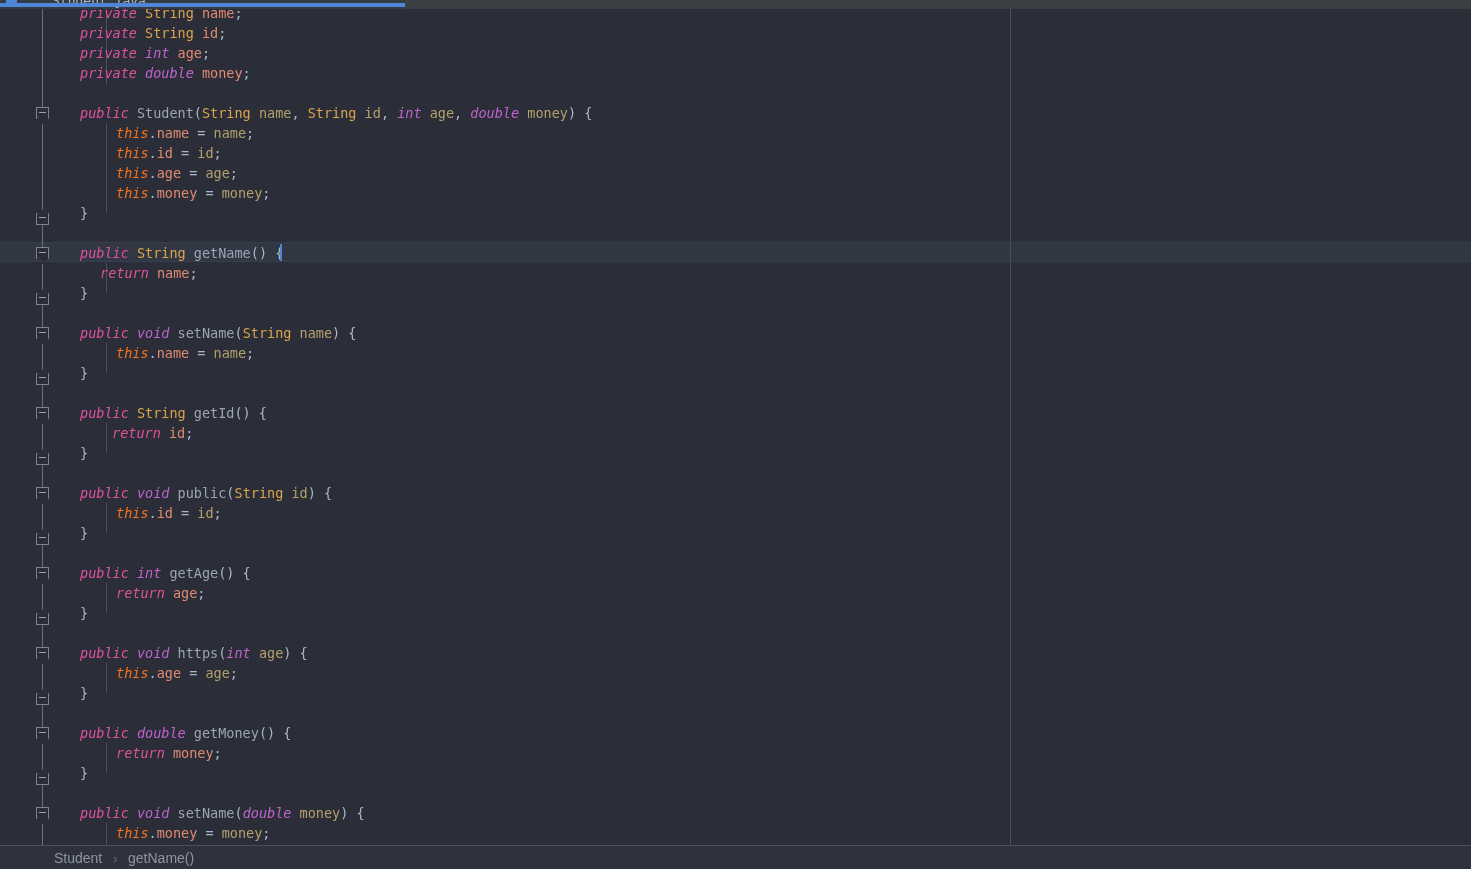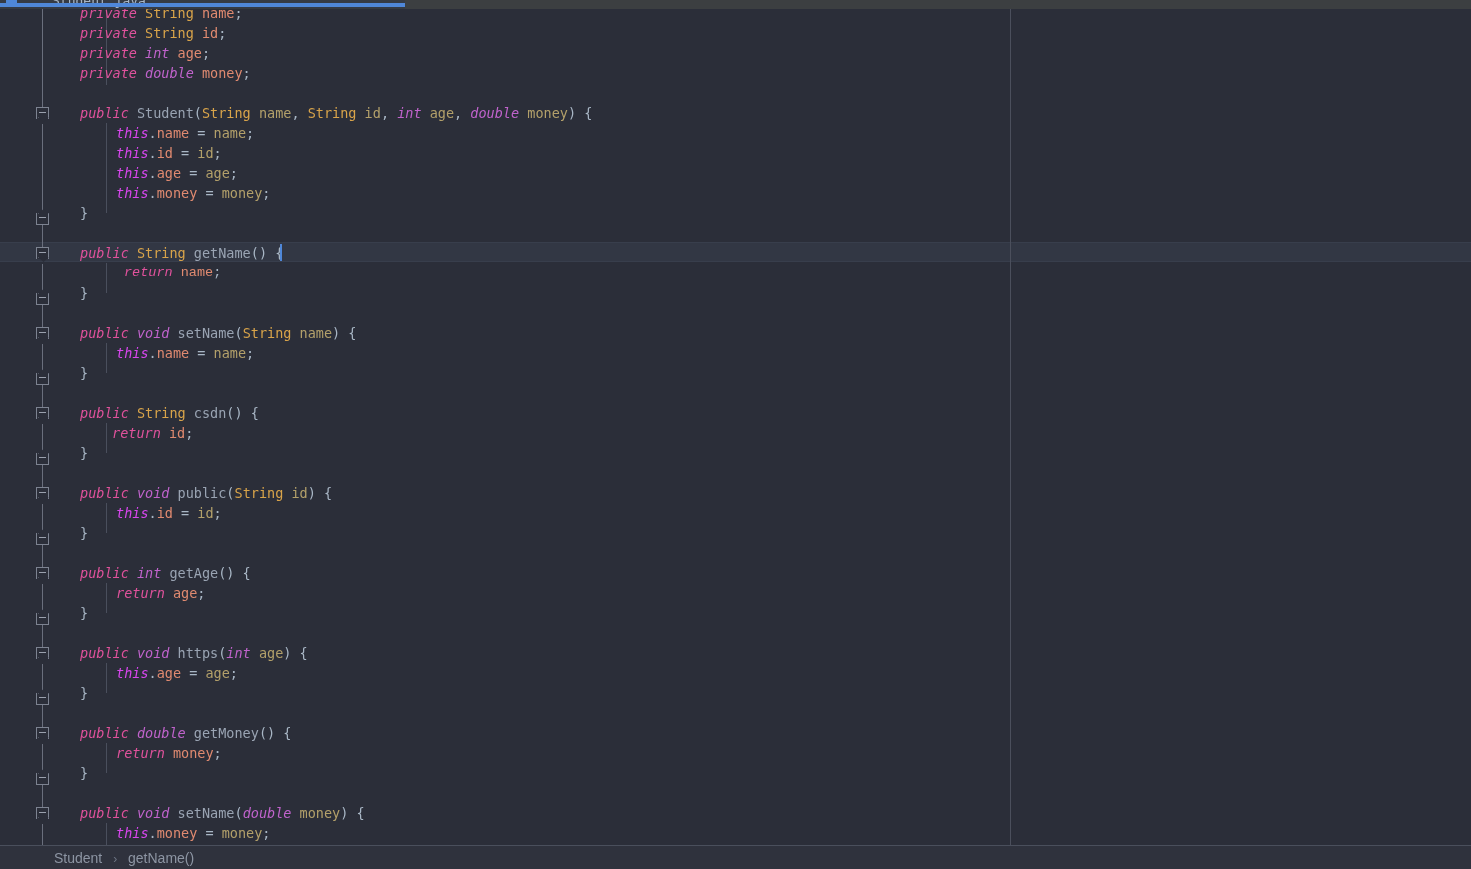--- a/index.html
+++ b/index.html
@@ -114,21 +114,21 @@
     white-space: pre;
     color: #a9b7c6;
   }
   .mod     { color: #e0529c; font-style: italic; }   
   .type-kw { color: #c063cc; font-style: italic; margin-top: 43px; }   
   .cls     { color: #d9a44a; }                        
   .ident   { color: #9aa4b3; }                        
   .field   { color: #e08a70; }                        
   .param   { color: #b3a06a; }
   .ret     { color: #e0529c; font-style: italic; }    
-  .this    { color: #d946ef; font-style: italic; margin-top: 28px; }    
+  .this    { color: #f97316; font-style: italic; margin-top: 28px; }    
   .punc    { color: #a9b7c6; }
 
   
   .fold-line {
     position: absolute;
     left: 42px;
     width: 1px;
     background: #6a6f7d;
   }
   .fold-mark {
@@ -306,28 +306,28 @@
       <div class="line" style="left:80px; top:54px;"><span class="mod">private</span> <span class="type-kw">double</span> <span class="field">money</span><span class="punc">;</span></div>
 
       <div class="line" style="left:80px; top:94px;"><span class="mod">public</span> <span class="ident">Student</span><span class="punc">(</span><span class="cls">String</span> <span class="param">name</span><span class="punc">,</span> <span class="cls">String</span> <span class="param">id</span><span class="punc">,</span> <span class="type-kw">int</span> <span class="param">age</span><span class="punc">,</span> <span class="type-kw">double</span> <span class="param">money</span><span class="punc">) {</span></div>
       <div class="line" style="left:116px; top:114px;"><span class="this">this</span><span class="punc">.</span><span class="field">name</span> <span class="punc">=</span> <span class="param">name</span><span class="punc">;</span></div>
       <div class="line" style="left:116px; top:134px;"><span class="this">this</span><span class="punc">.</span><span class="field">id</span> <span class="punc">=</span> <span class="param">id</span><span class="punc">;</span></div>
       <div class="line" style="left:116px; top:154px;"><span class="this">this</span><span class="punc">.</span><span class="field">age</span> <span class="punc">=</span> <span class="param">age</span><span class="punc">;</span></div>
       <div class="line" style="left:116px; top:174px;"><span class="this">this</span><span class="punc">.</span><span class="field">money</span> <span class="punc">=</span> <span class="param">money</span><span class="punc">;</span></div>
       <div class="line" style="left:80px; top:194px;"><span class="punc">}</span></div>
 
       <div class="line" style="left:80px; top:234px;"><span class="mod">public</span> <span class="cls">String</span> <span class="ident">getName</span><span class="punc">() {</span></div>
-      <div class="line" style="left:124px; top:254px;font-family:Liberation Mono, monospace;"><span class="ret">return</span> <span class="field">name</span><span class="punc">;</span></div>
+      <div class="line" style="left:100px; top:254px;"><span class="ret">return</span> <span class="field">name</span><span class="punc">;</span></div>
       <div class="line" style="left:80px; top:274px;"><span class="punc">}</span></div>
 
       <div class="line" style="left:80px; top:314px;"><span class="mod">public</span> <span class="type-kw">void</span> <span class="ident">setName</span><span class="punc">(</span><span class="cls">String</span> <span class="param">name</span><span class="punc">) {</span></div>
       <div class="line" style="left:116px; top:334px;"><span class="this">this</span><span class="punc">.</span><span class="field">name</span> <span class="punc">=</span> <span class="param">name</span><span class="punc">;</span></div>
       <div class="line" style="left:80px; top:354px;"><span class="punc">}</span></div>
 
-      <div class="line" style="left:80px; top:394px;"><span class="mod">public</span> <span class="cls">String</span> <span class="ident">csdn</span><span class="punc">() {</span></div>
+      <div class="line" style="left:80px; top:394px;"><span class="mod">public</span> <span class="cls">String</span> <span class="ident">getId</span><span class="punc">() {</span></div>
       <div class="line" style="left:112px; top:414px;"><span class="ret">return</span> <span class="field">id</span><span class="punc">;</span></div>
       <div class="line" style="left:80px; top:434px;"><span class="punc">}</span></div>
 
       <div class="line" style="left:80px; top:474px;"><span class="mod">public</span> <span class="type-kw">void</span> <span class="ident">public</span><span class="punc">(</span><span class="cls">String</span> <span class="param">id</span><span class="punc">) {</span></div>
       <div class="line" style="left:116px; top:494px;"><span class="this">this</span><span class="punc">.</span><span class="field">id</span> <span class="punc">=</span> <span class="param">id</span><span class="punc">;</span></div>
       <div class="line" style="left:80px; top:514px;"><span class="punc">}</span></div>
 
       <div class="line" style="left:80px; top:554px;"><span class="mod">public</span> <span class="type-kw">int</span> <span class="ident">getAge</span><span class="punc">() {</span></div>
       <div class="line" style="left:116px; top:574px;"><span class="ret">return</span> <span class="field">age</span><span class="punc">;</span></div>
       <div class="line" style="left:80px; top:594px;"><span class="punc">}</span></div>

